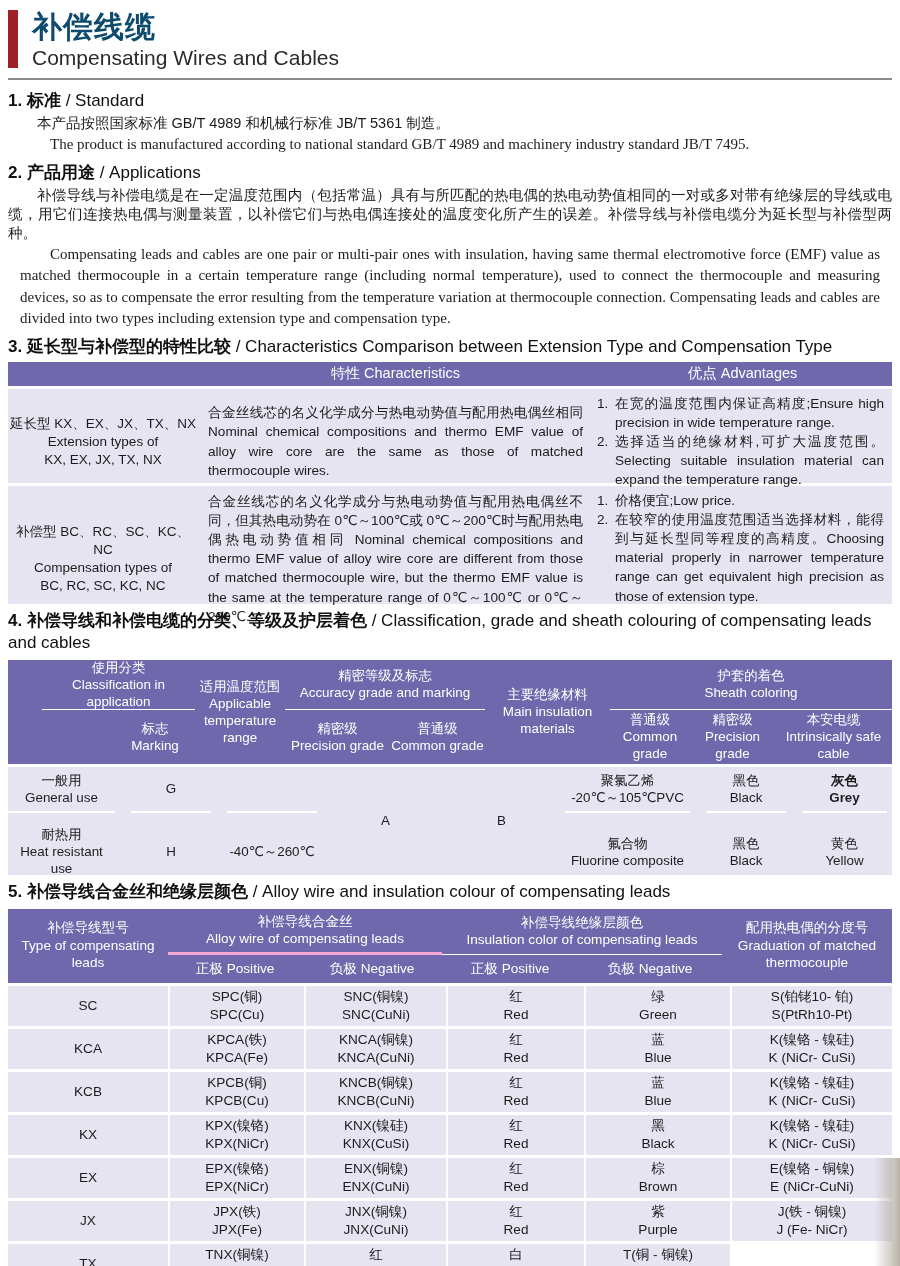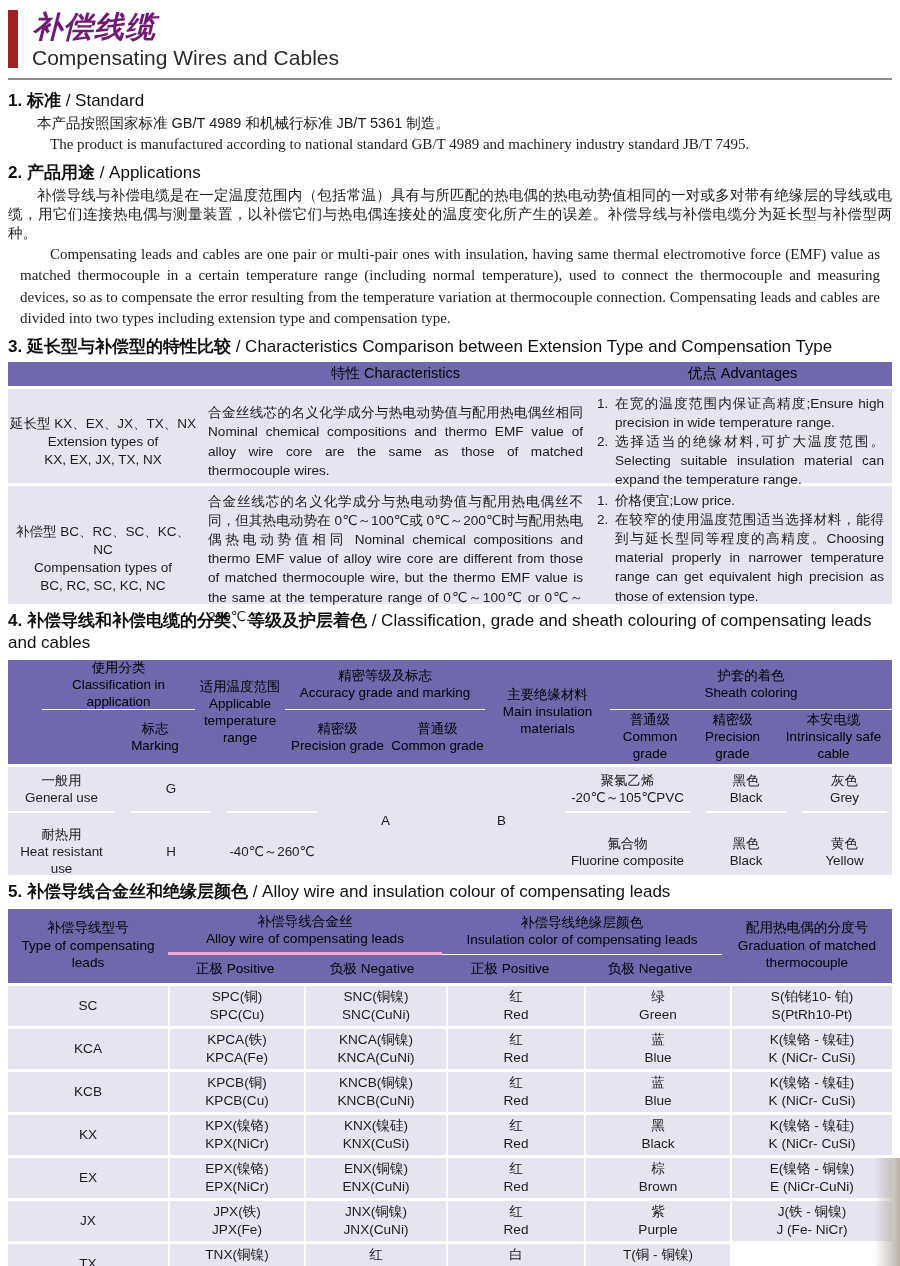--- a/index.html
+++ b/index.html
@@ -6,34 +6,34 @@
   body{
     width:900px;height:1266px;overflow:hidden;position:relative;
     background:#ffffff;color:#1c1c1c;
     font-family:"Liberation Sans","DejaVu Sans",sans-serif;
   }
   .content{padding:0 8px;}
 
   
   .titleblock{position:relative;padding:10px 0 0 24px;height:62px;}
   .redbar{position:absolute;left:0;top:10px;width:10px;height:58px;background:#a02125;}
-  .title-zh{font-size:30px;font-weight:bold;color:#701a75;line-height:34px;letter-spacing:1px;font-style:italic;}
+  .title-zh{font-size:30px;font-weight:bold;color:#0c4a6e;line-height:34px;letter-spacing:1px;}
   .title-en{font-size:21px;color:#2a2a2a;line-height:27px;}
   .rule{height:2px;background:#8c8c8c;margin:6px 0 10px 0;}
 
   
   .sech{font-size:17px;line-height:22px;margin:6px 0 2px 0;color:#101010;}
   .sech .zh{font-weight:bold;}
   .sech .en{font-weight:normal;}
   p.zh{font-size:14.5px;line-height:19px;margin:1px 0;text-align:justify;text-indent:2em;}
   p.en{font-family:"Liberation Serif","DejaVu Serif",serif;font-size:15px;line-height:21.5px;
        margin:1px 12px;text-align:justify;text-indent:2em;}
 
   
-  .phead{background:#6f68ac;color:#000000;}
+  .phead{background:#6f68ac;color:#ffffff;}
   .lav{background:#e6e4f1;}
   .ml{white-space:pre-line;}
   .cc{display:flex;align-items:center;justify-content:center;text-align:center;}
 
   
   .t3{margin-top:4px;}
   .t3 .hrow{display:grid;grid-template-columns:190px 395px 1fr;height:24px;font-size:14.5px;}
   .t3 .hrow div{display:flex;align-items:center;justify-content:center;}
   .t3 .row{display:grid;grid-template-columns:190px 395px 1fr;margin-top:3px;}
   .t3 .label{font-size:13.5px;line-height:18px;}
@@ -189,21 +189,21 @@
       <div class="cc ml sep" style="grid-column:1;grid-row:1;">一般用
 General use</div>
       <div class="cc ml sep" style="grid-column:2;grid-row:1;">G</div>
       <div class="cc ml sep" style="grid-column:3;grid-row:1;"></div>
       <div class="cc ab" style="grid-column:4;">A</div>
       <div class="cc ab" style="grid-column:5;">B</div>
       <div class="cc ml sep" style="grid-column:6;grid-row:1;">聚氯乙烯
 -20℃～105℃PVC</div>
       <div class="cc ml sep" style="grid-column:7;grid-row:1;">黑色
 Black</div>
-      <div class="cc ml sep" style="grid-column:8;grid-row:1;">灰色
+      <div class="cc ml sep" style="grid-column:8;grid-row:1;font-weight:bold;">灰色
 Grey</div>
       <div class="cc ml sep" style="grid-column:9;grid-row:1;">蓝色
 Blue</div>
 
       <div class="cc ml" style="grid-column:1;grid-row:2;">耐热用
 Heat resistant use</div>
       <div class="cc ml" style="grid-column:2;grid-row:2;">H</div>
       <div class="cc ml" style="grid-column:3;grid-row:2;">-40℃～260℃</div>
       <div class="cc ml" style="grid-column:6;grid-row:2;">氟合物
 Fluorine composite</div>

